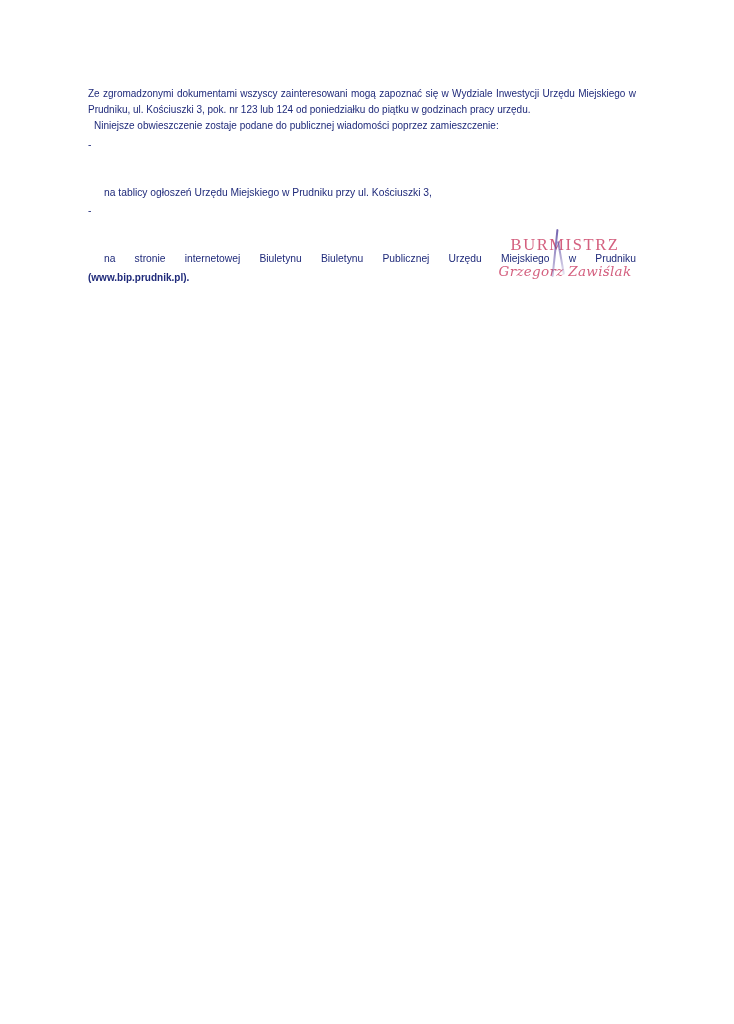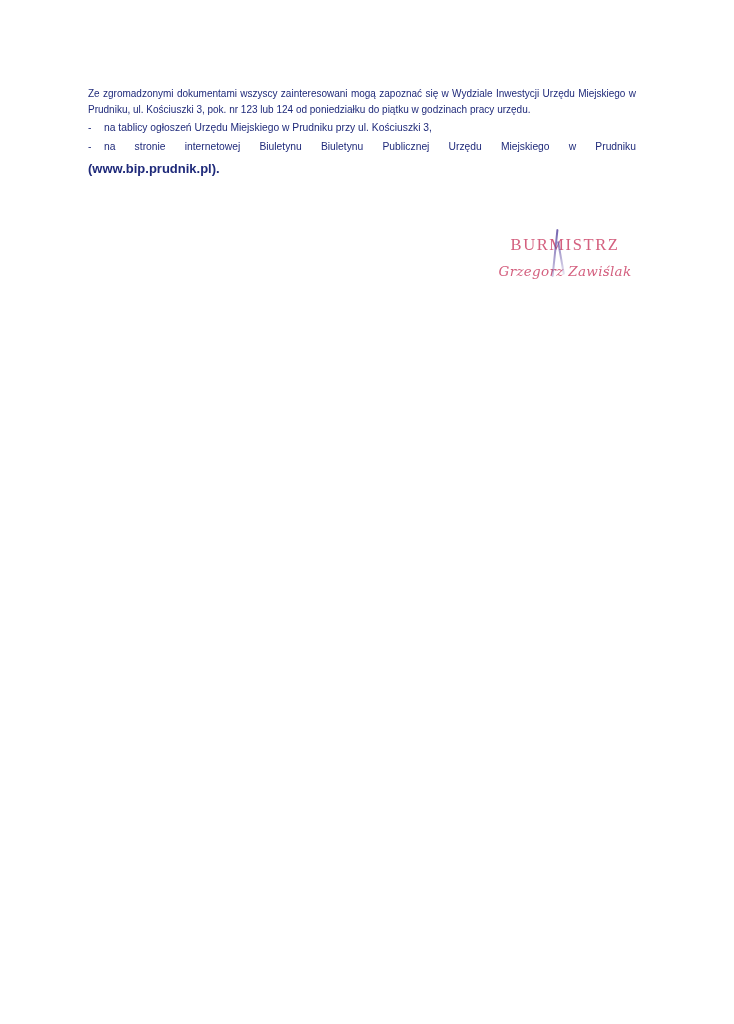--- a/index.html
+++ b/index.html
@@ -51,33 +51,34 @@
     color: #1f2a7a;
   }
   .bullet-dash {
     width: 8px;
     flex: 0 0 8px;
     color: #1f2a7a;
   }
   .bullet-text {
     flex: 1 1 auto;
     text-align: justify;
+    margin-top: 48px;
   }
   .bullet-text.stretch {
     text-align: justify;
     text-justify: inter-word;
   }
   .wide-spread {
     display: block;
     text-align: justify;
     text-align-last: justify;
   }
   .url-line {
     margin-top: 2px;
-    font-size: 13px;
+    font-size: 10px;
     line-height: 1.62;
     font-weight: bold;
     color: #1f2a7a;
   }
   .signature-block {
     position: absolute;
     left: 470px;
     top: 235px;
     width: 190px;
     text-align: center;
@@ -119,20 +120,21 @@
 </style>
 </head>
 <body>
 
 <div class="page">
 
   <div class="content">
 
     <p class="body-par par-intro">Ze zgromadzonymi dokumentami wszyscy zainteresowani mogą zapoznać się w Wydziale Inwestycji Urzędu Miejskiego w Prudniku, ul. Kościuszki 3, pok. nr 123 lub 124 od poniedziałku do piątku w godzinach pracy urzędu.</p>
 
+    <p class="body-par par-second">Niniejsze obwieszczenie zostaje podane do publicznej wiadomości poprzez zamieszczenie:</p>
 
     <div class="bullet-line">
       <span class="bullet-dash">-</span>
       <span class="bullet-text">na tablicy ogłoszeń Urzędu Miejskiego w Prudniku przy ul. Kościuszki 3,</span>
     </div>
 
     <div class="bullet-line">
       <span class="bullet-dash">-</span>
       <span class="bullet-text stretch wide-spread">na stronie internetowej Biuletynu Biuletynu Publicznej Urzędu Miejskiego w Prudniku</span>
     </div>

